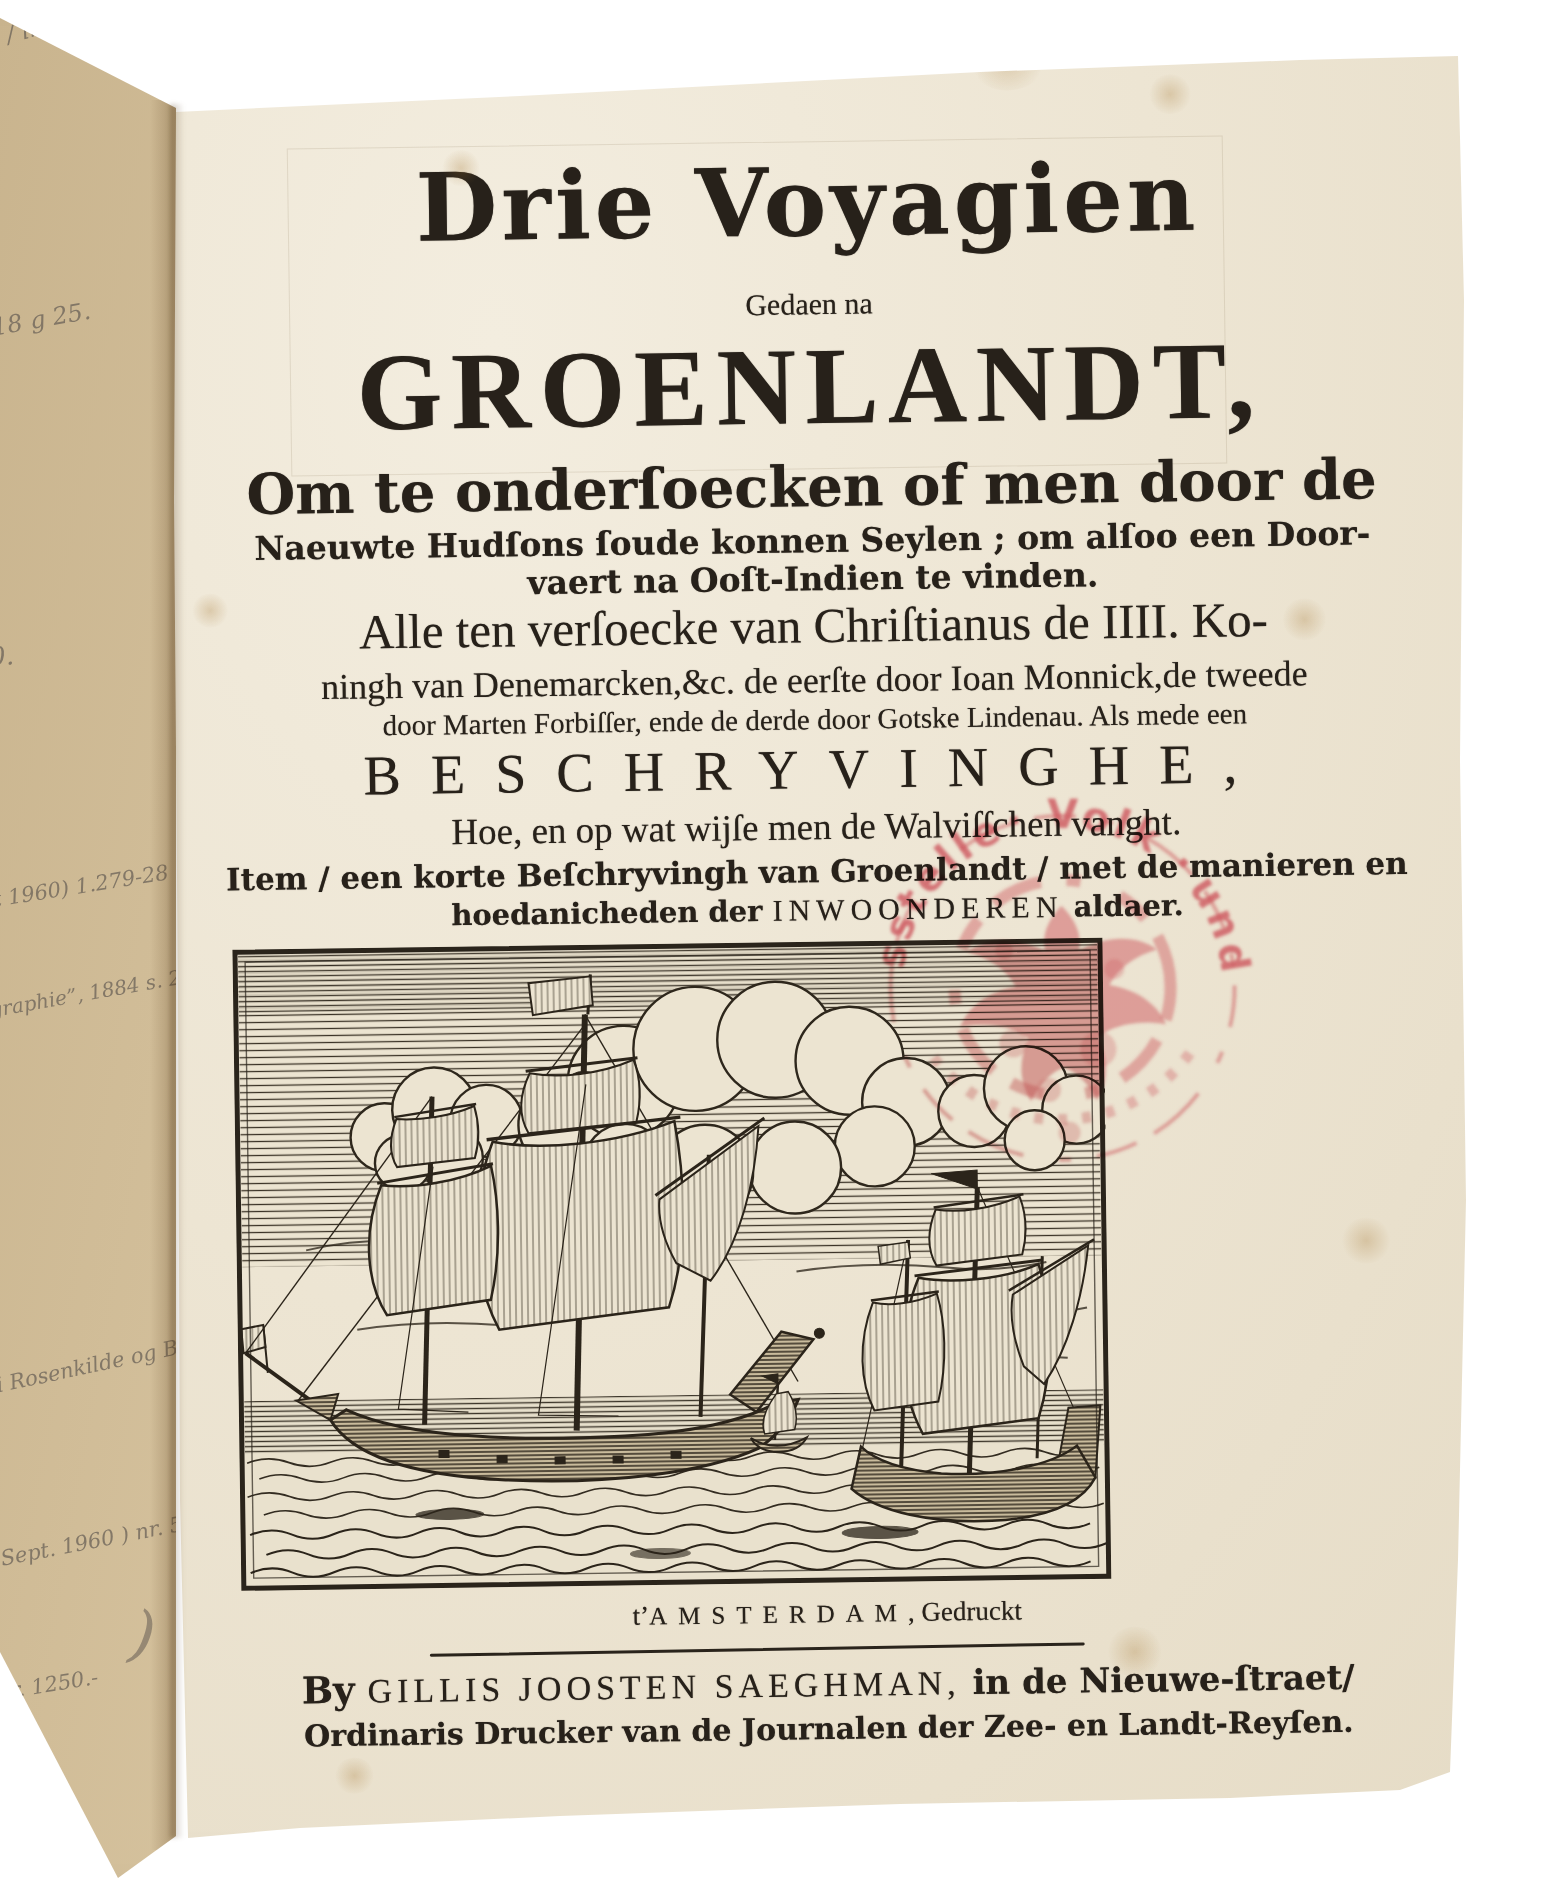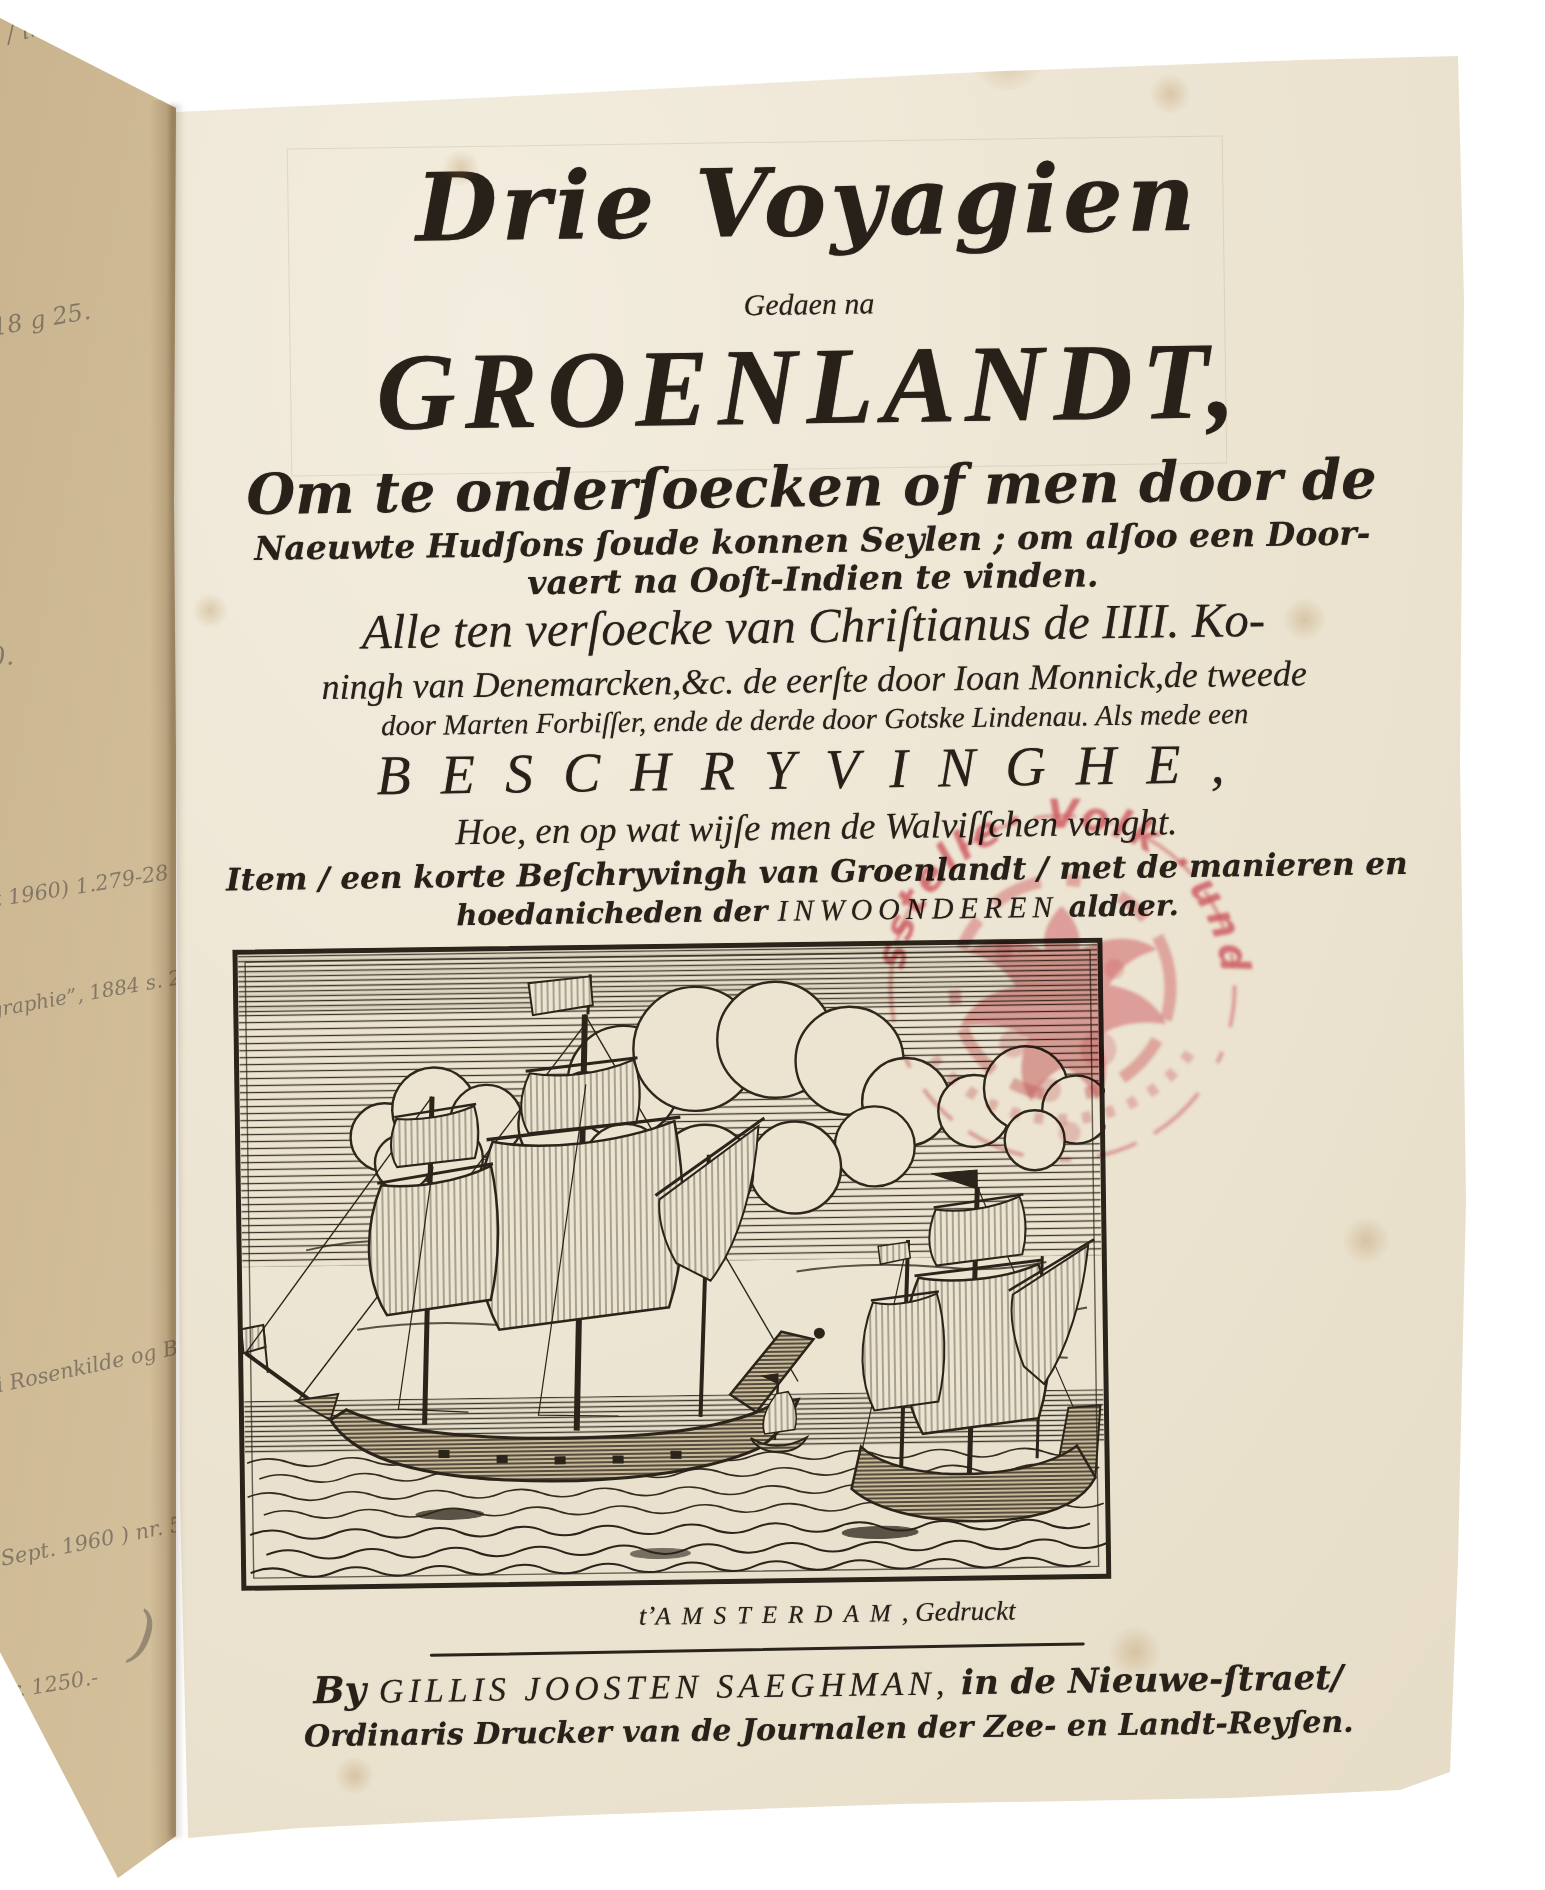--- a/index.html
+++ b/index.html
@@ -25,21 +25,21 @@
   
   .main-page{position:absolute;inset:0;
     background:radial-gradient(ellipse at 32% 18%, #f3eddf 0%, #ede5d3 45%, #e5dbc5 100%);
     clip-path:polygon(176px 112px,520px 96px,980px 72px,1300px 60px,1458px 56px,
       1464px 300px,1460px 760px,1466px 1200px,1458px 1560px,1450px 1772px,1400px 1790px,
       1230px 1798px,900px 1804px,560px 1816px,300px 1828px,188px 1838px,
       180px 1500px,178px 1000px,174px 500px);
     box-shadow:inset 45px 0 70px -40px rgba(110,80,40,.42),
                inset -35px 0 60px -40px rgba(140,110,70,.35),
                inset 0 -40px 60px -45px rgba(140,110,70,.30),
-               inset 0 30px 50px -40px rgba(150,120,80,.25);font-style:italic;}
+               inset 0 30px 50px -40px rgba(150,120,80,.25);}
   .content{position:absolute;inset:0;transform:rotate(-0.8deg);transform-origin:760px 950px;}
 
   .line{position:absolute;left:176px;width:1284px;text-align:center;color:#27211a;
         white-space:nowrap;text-shadow:0 0 1px rgba(39,33,26,.55);}
   .bl{font-family:"DejaVu Serif",serif;font-weight:bold;}
   .rm{font-family:"Liberation Serif","DejaVu Serif",serif;}
   .platemark{position:absolute;left:298px;top:142px;width:934px;height:326px;
      border:1px solid rgba(130,110,80,.16);}
 
   

